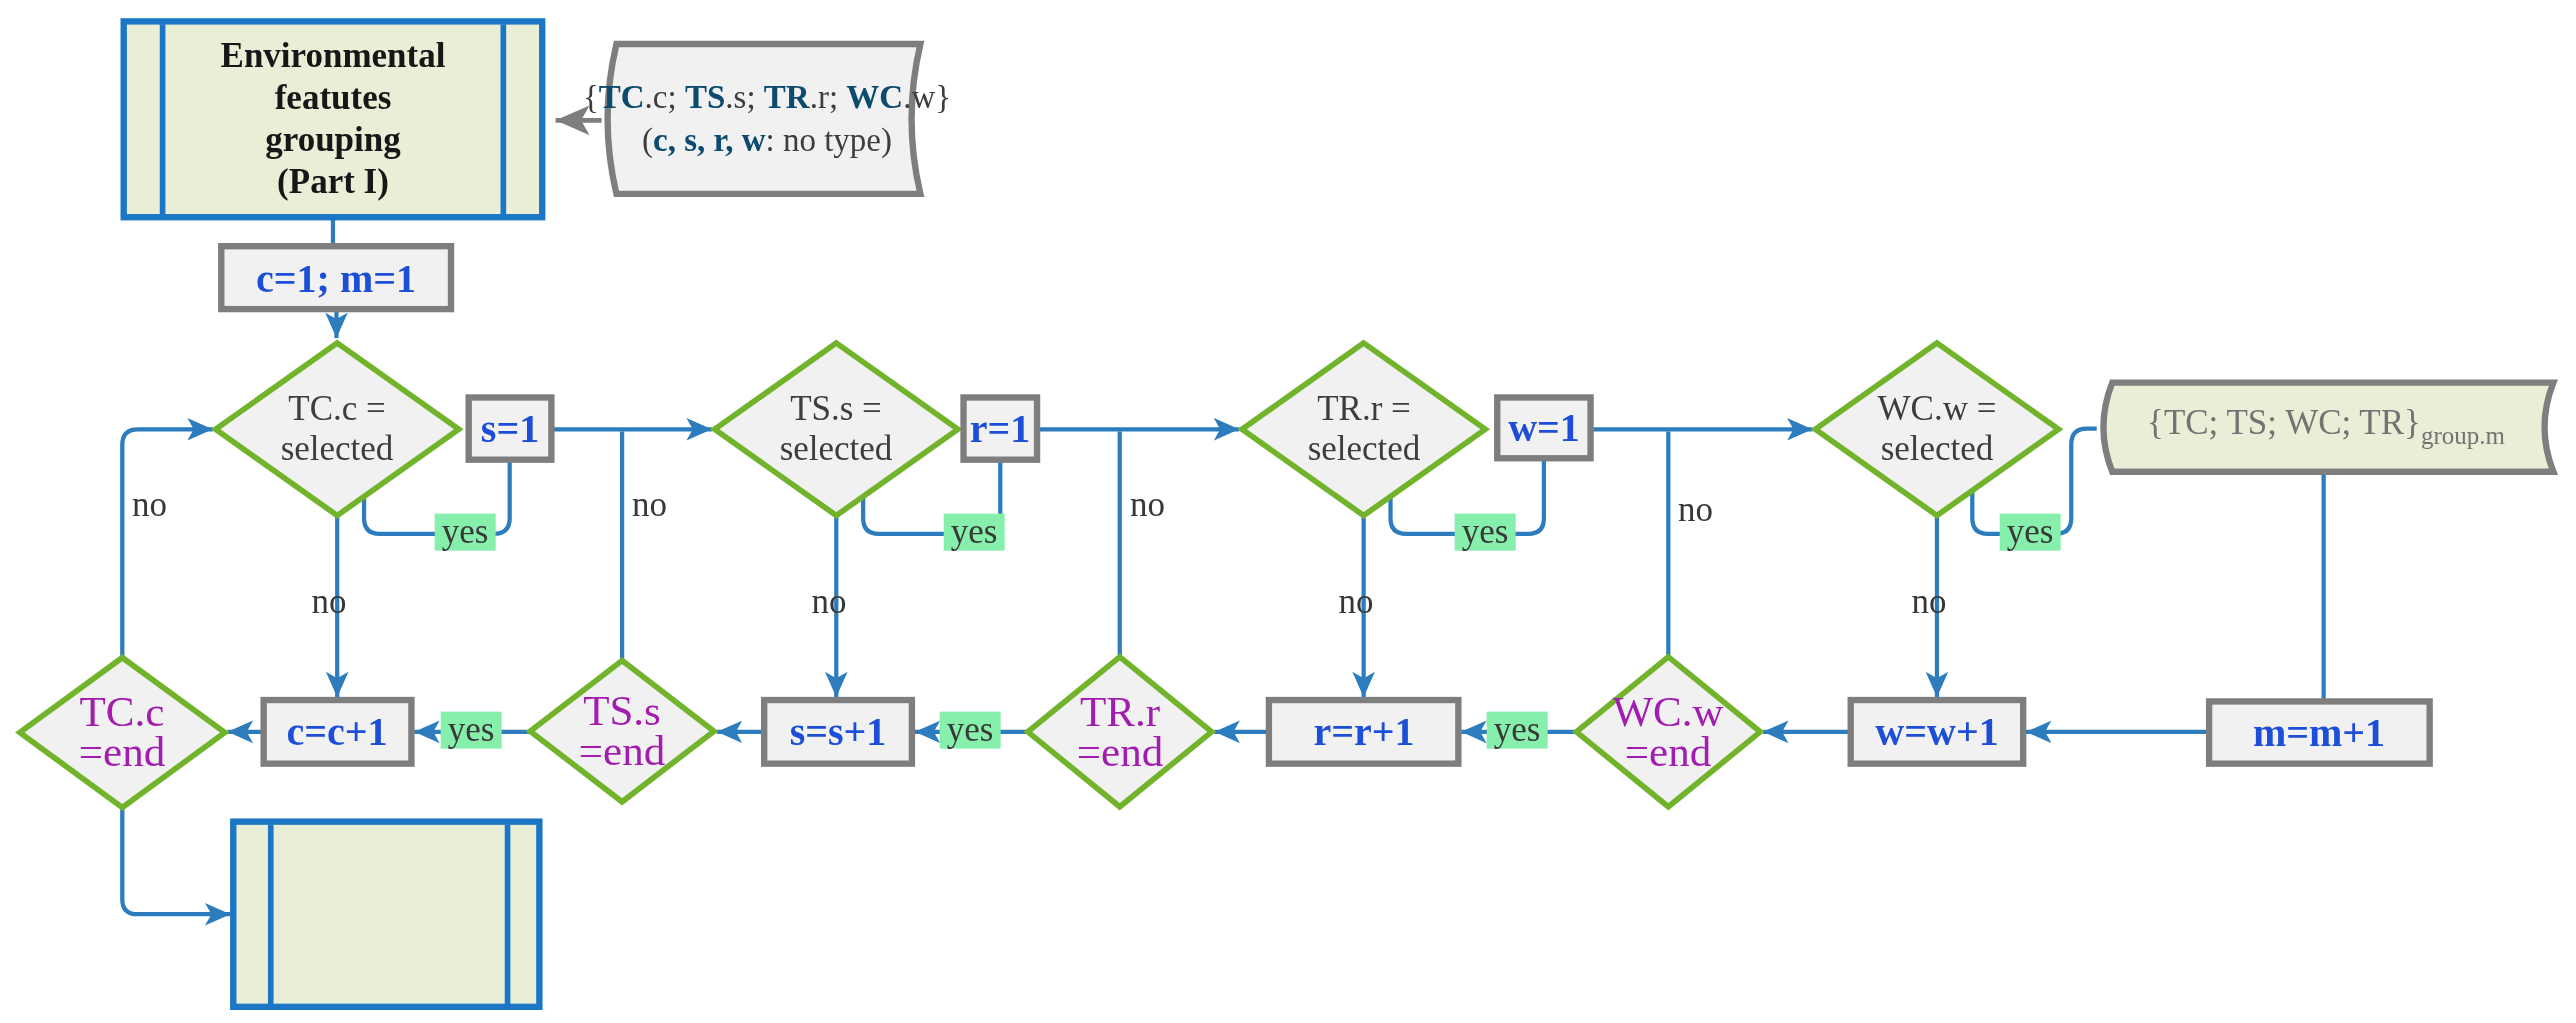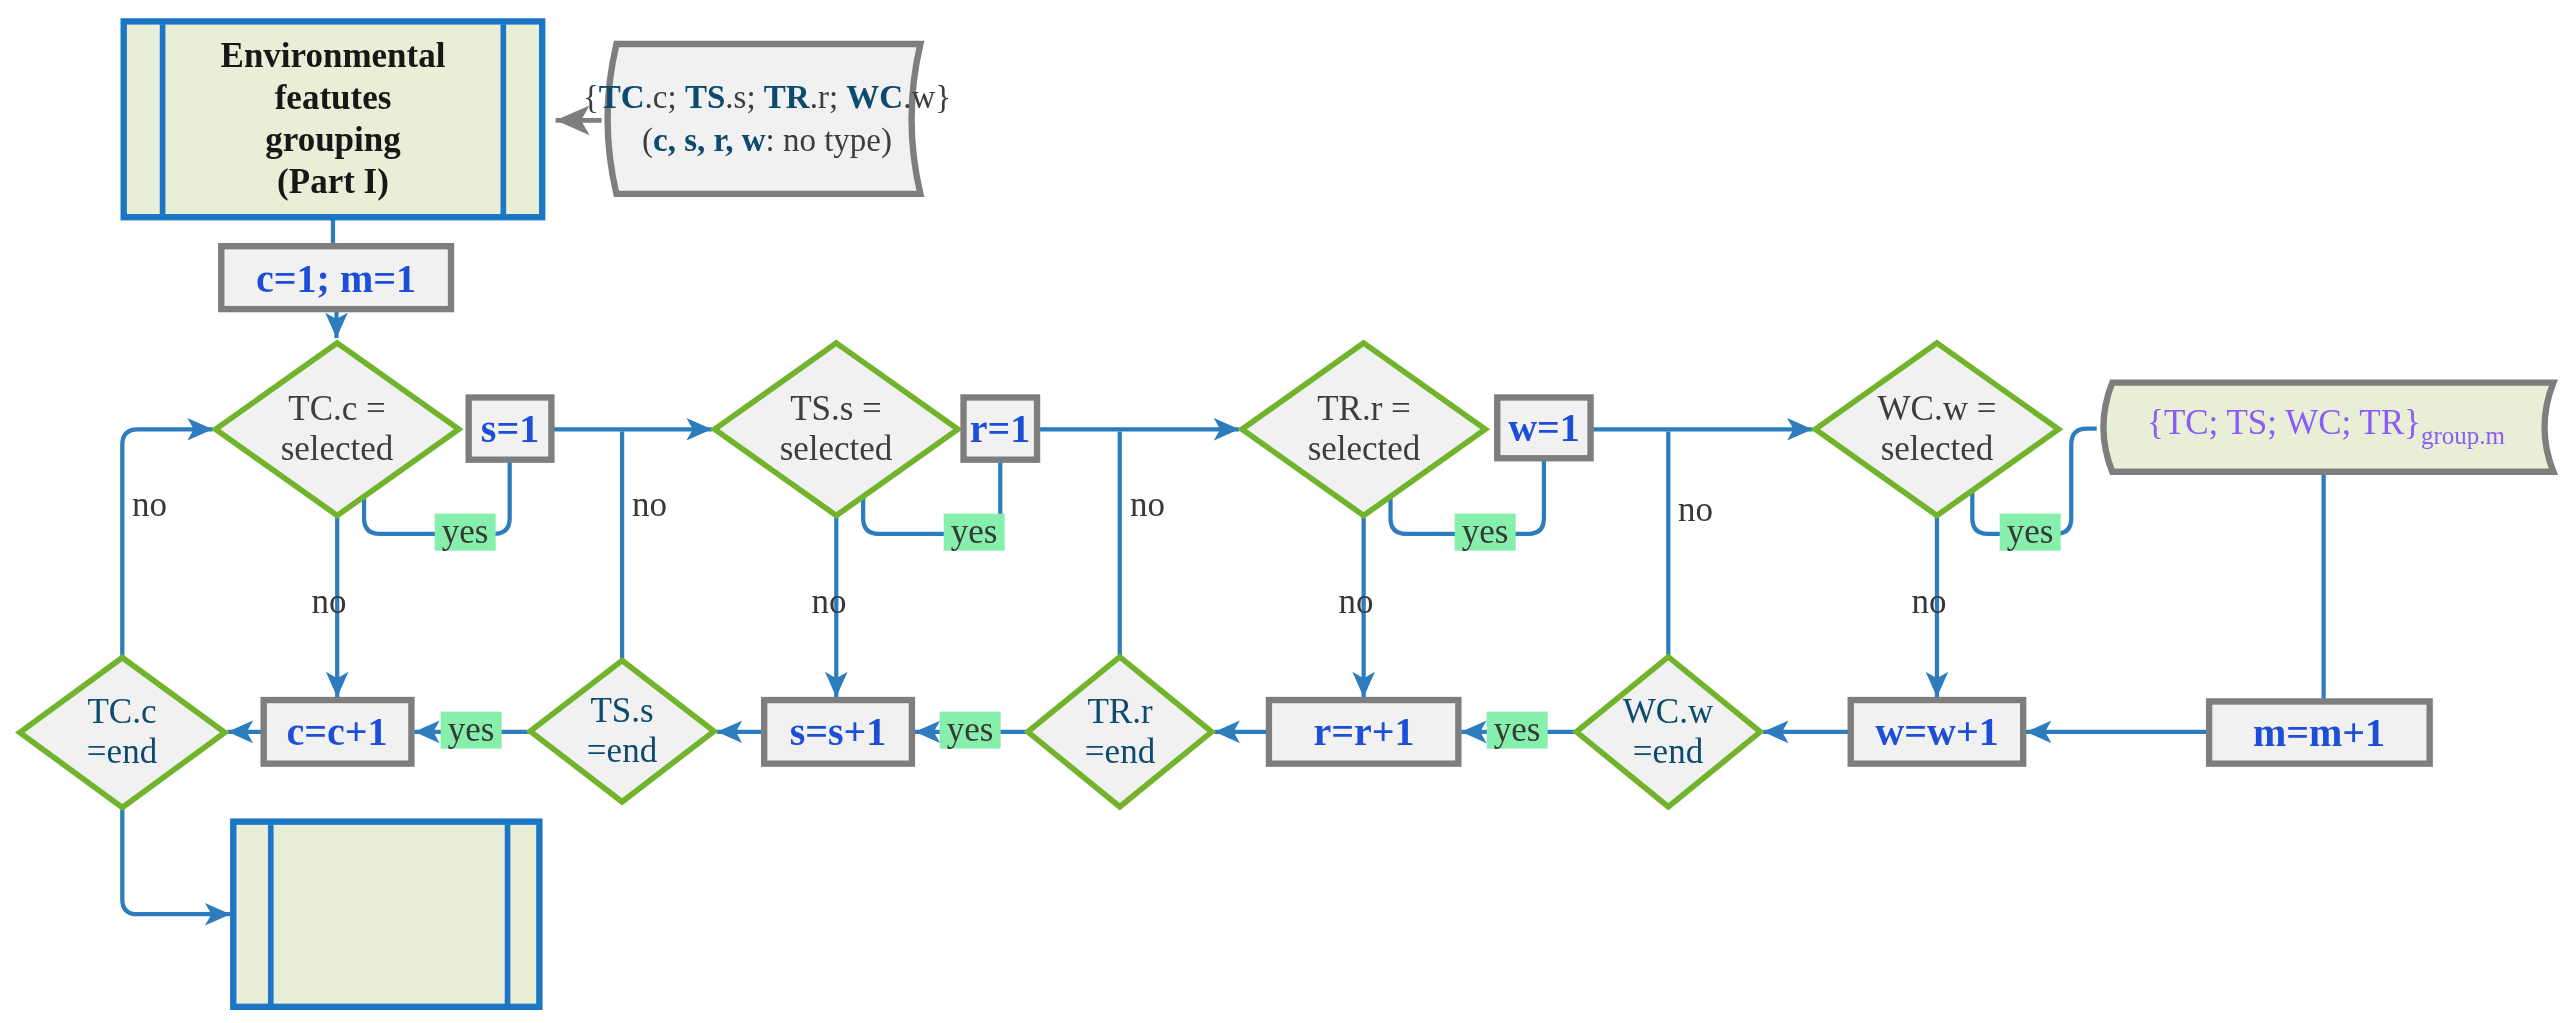--- a/index.html
+++ b/index.html
@@ -6,22 +6,22 @@
   .canvas{position:relative;width:2576px;height:1024px;background:#ffffff;
           font-family:"Liberation Serif","DejaVu Serif",serif;overflow:hidden;}
   .canvas svg{position:absolute;left:0;top:0;width:2576px;height:1024px;}
   .lbl{position:absolute;transform:translate(-50%,-50%);text-align:center;
        color:#3d3d3d;white-space:nowrap;z-index:2;}
   .ln{display:block;}
   .f-env{font-size:35px;line-height:42px;font-weight:bold;color:#171717;}
   .f-us{font-size:33px;line-height:43px;color:#3d3d3d;}
   .f-box{font-size:40px;font-weight:bold;color:#1d4ed8;line-height:1;}
   .f-dia{font-size:35px;line-height:40px;color:#3d3d3d;}
-  .f-end{font-size:35px;line-height:40px;color:#0c4a6e;}
-  .f-group{font-size:35px;color:#8b5cf6;}
+  .f-end{font-size:43px;line-height:40px;color:#a21caf;}
+  .f-group{font-size:35px;color:#737373;}
   .f-group .subscript{font-size:25px;vertical-align:-10px;}
   .f-cdm{font-size:40px;line-height:47px;font-weight:bold;color:#171717;}
   .b{font-weight:bold;color:#0c4a6e;}
   .edge-lbl{position:absolute;transform:translate(-50%,-50%);font-size:35px;
             color:#383838;line-height:1.05;z-index:3;}
   .edge-yes{background:#86efac;padding:0 7px;}
   .edge-left{transform:translate(0,-50%);}
 </style>
 </head>
 <body>

